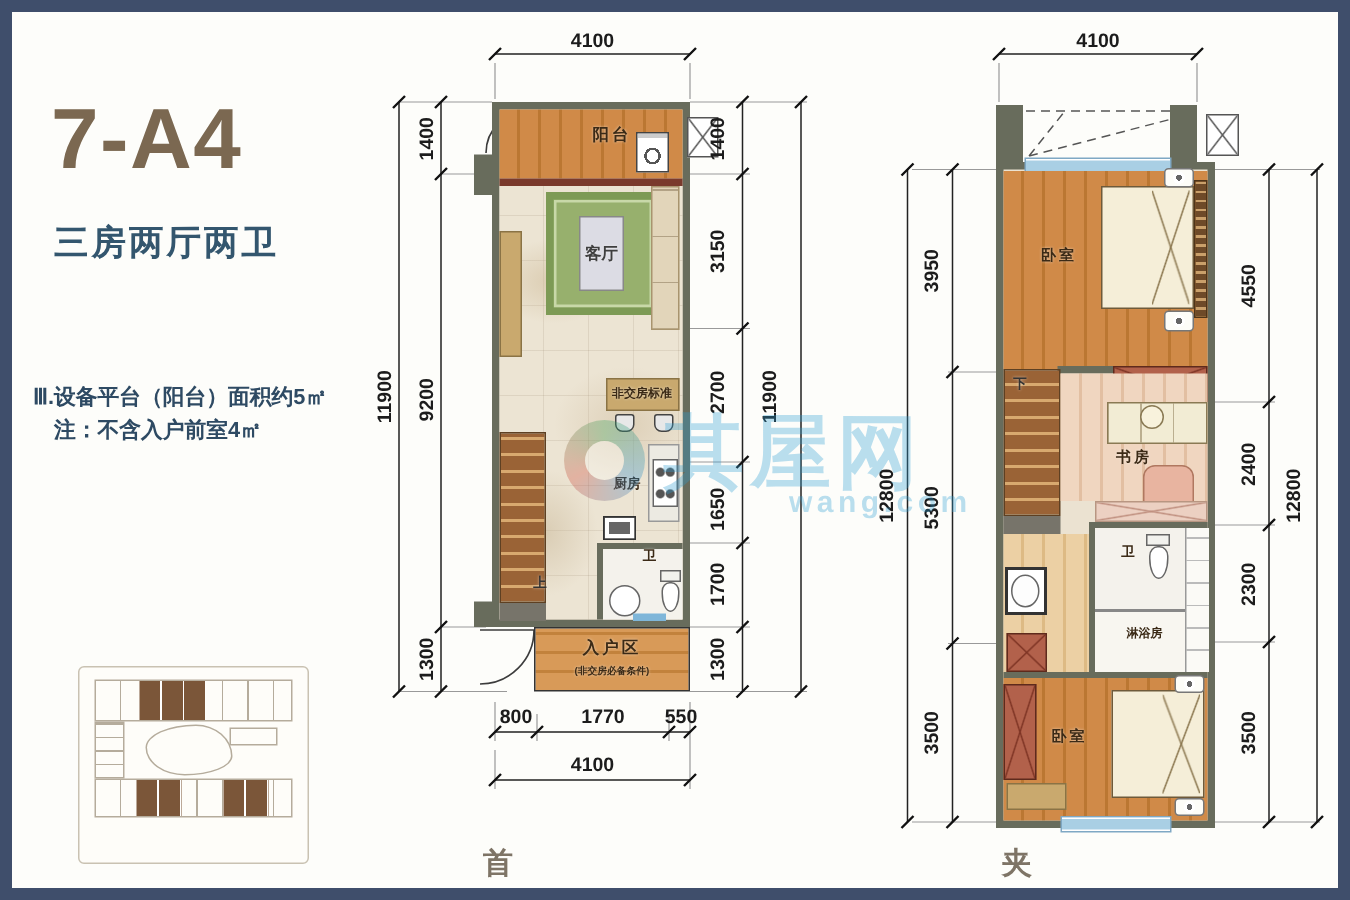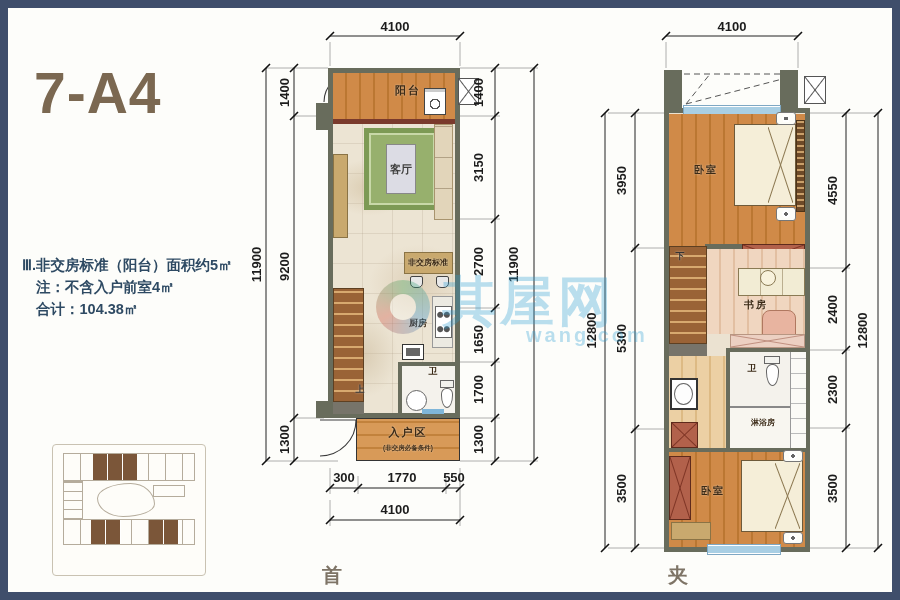--- a/index.html
+++ b/index.html
@@ -65,25 +65,25 @@
   .tband{background:repeating-linear-gradient(90deg,transparent 0 16px,#b5ac9c 16px 17px);border:1px solid #b5ac9c;box-sizing:border-box;}
   .tbrown{background:repeating-linear-gradient(90deg,#7b5639 0 14px,#fff 14px 15px);}
   .tcore{border:1px solid #b5ac9c;border-radius:58% 42% 55% 45%/45% 62% 38% 55%;}
 </style>
 </head>
 <body>
 
 <div id="canvas">
 
   <div class="abs title" style="left:26px;top:52px;">7-A4</div>
+  <div class="abs subtitle" style="left:28px;top:138px;">三房两厅两卫</div>
 
   <div class="abs info" style="left:14px;top:246px;width:236px;">
-    <div>Ⅲ.非交房标准（阳台）面积约5㎡</div>
+    <div>Ⅲ.设备平台（阳台）面积约5㎡</div>
     <div class="i1">注：不含入户前室4㎡</div>
-    <div class="i1">合计：104.38㎡</div>
   </div>
 
   <div id="thumb" class="abs" style="left:44px;top:436px;width:152px;height:130px;">
     <div class="abs tband" style="left:10px;top:8px;width:132px;height:28px;"></div>
     <div class="abs tbrown" style="left:40px;top:9px;width:44px;height:26px;"></div>
     <div class="abs tband" style="left:10px;top:74px;width:132px;height:26px;"></div>
     <div class="abs tbrown" style="left:38px;top:75px;width:30px;height:24px;"></div>
     <div class="abs tbrown" style="left:96px;top:75px;width:30px;height:24px;"></div>
     <div class="abs" style="left:10px;top:36px;width:20px;height:38px;border:1px solid #b5ac9c;box-sizing:border-box;background:repeating-linear-gradient(0deg,transparent 0 8px,#b5ac9c 8px 9px);"></div>
     <div class="abs tcore" style="left:44px;top:38px;width:56px;height:32px;"></div>
@@ -198,21 +198,21 @@
     <div class="abs dimv" style="left:241px;top:77px;">1400</div>
     <div class="abs dimv" style="left:241px;top:251px;">9200</div>
     <div class="abs dimv" style="left:241px;top:424px;">1300</div>
     <div class="abs dimv" style="left:435px;top:77px;">1400</div>
     <div class="abs dimv" style="left:435px;top:152px;">3150</div>
     <div class="abs dimv" style="left:435px;top:246px;">2700</div>
     <div class="abs dimv" style="left:435px;top:324px;">1650</div>
     <div class="abs dimv" style="left:435px;top:374px;">1700</div>
     <div class="abs dimv" style="left:435px;top:424px;">1300</div>
     <div class="abs dimv" style="left:470px;top:249px;">11900</div>
-    <div class="abs dimh" style="left:301px;top:462px;">300</div>
+    <div class="abs dimh" style="left:301px;top:462px;">800</div>
     <div class="abs dimh" style="left:359px;top:462px;">1770</div>
     <div class="abs dimh" style="left:411px;top:462px;">550</div>
     <div class="abs dimh" style="left:352px;top:494px;">4100</div>
     <div class="abs cap" style="left:314px;top:554px;">首层平面图</div>
   </div>
 
   <div class="abs" style="left:0;top:0;width:0;height:0;">
 
     <div class="abs wallseg" style="left:656px;top:62px;width:18px;height:40px;"></div>
     <div class="abs wallseg" style="left:772px;top:62px;width:18px;height:40px;"></div>

